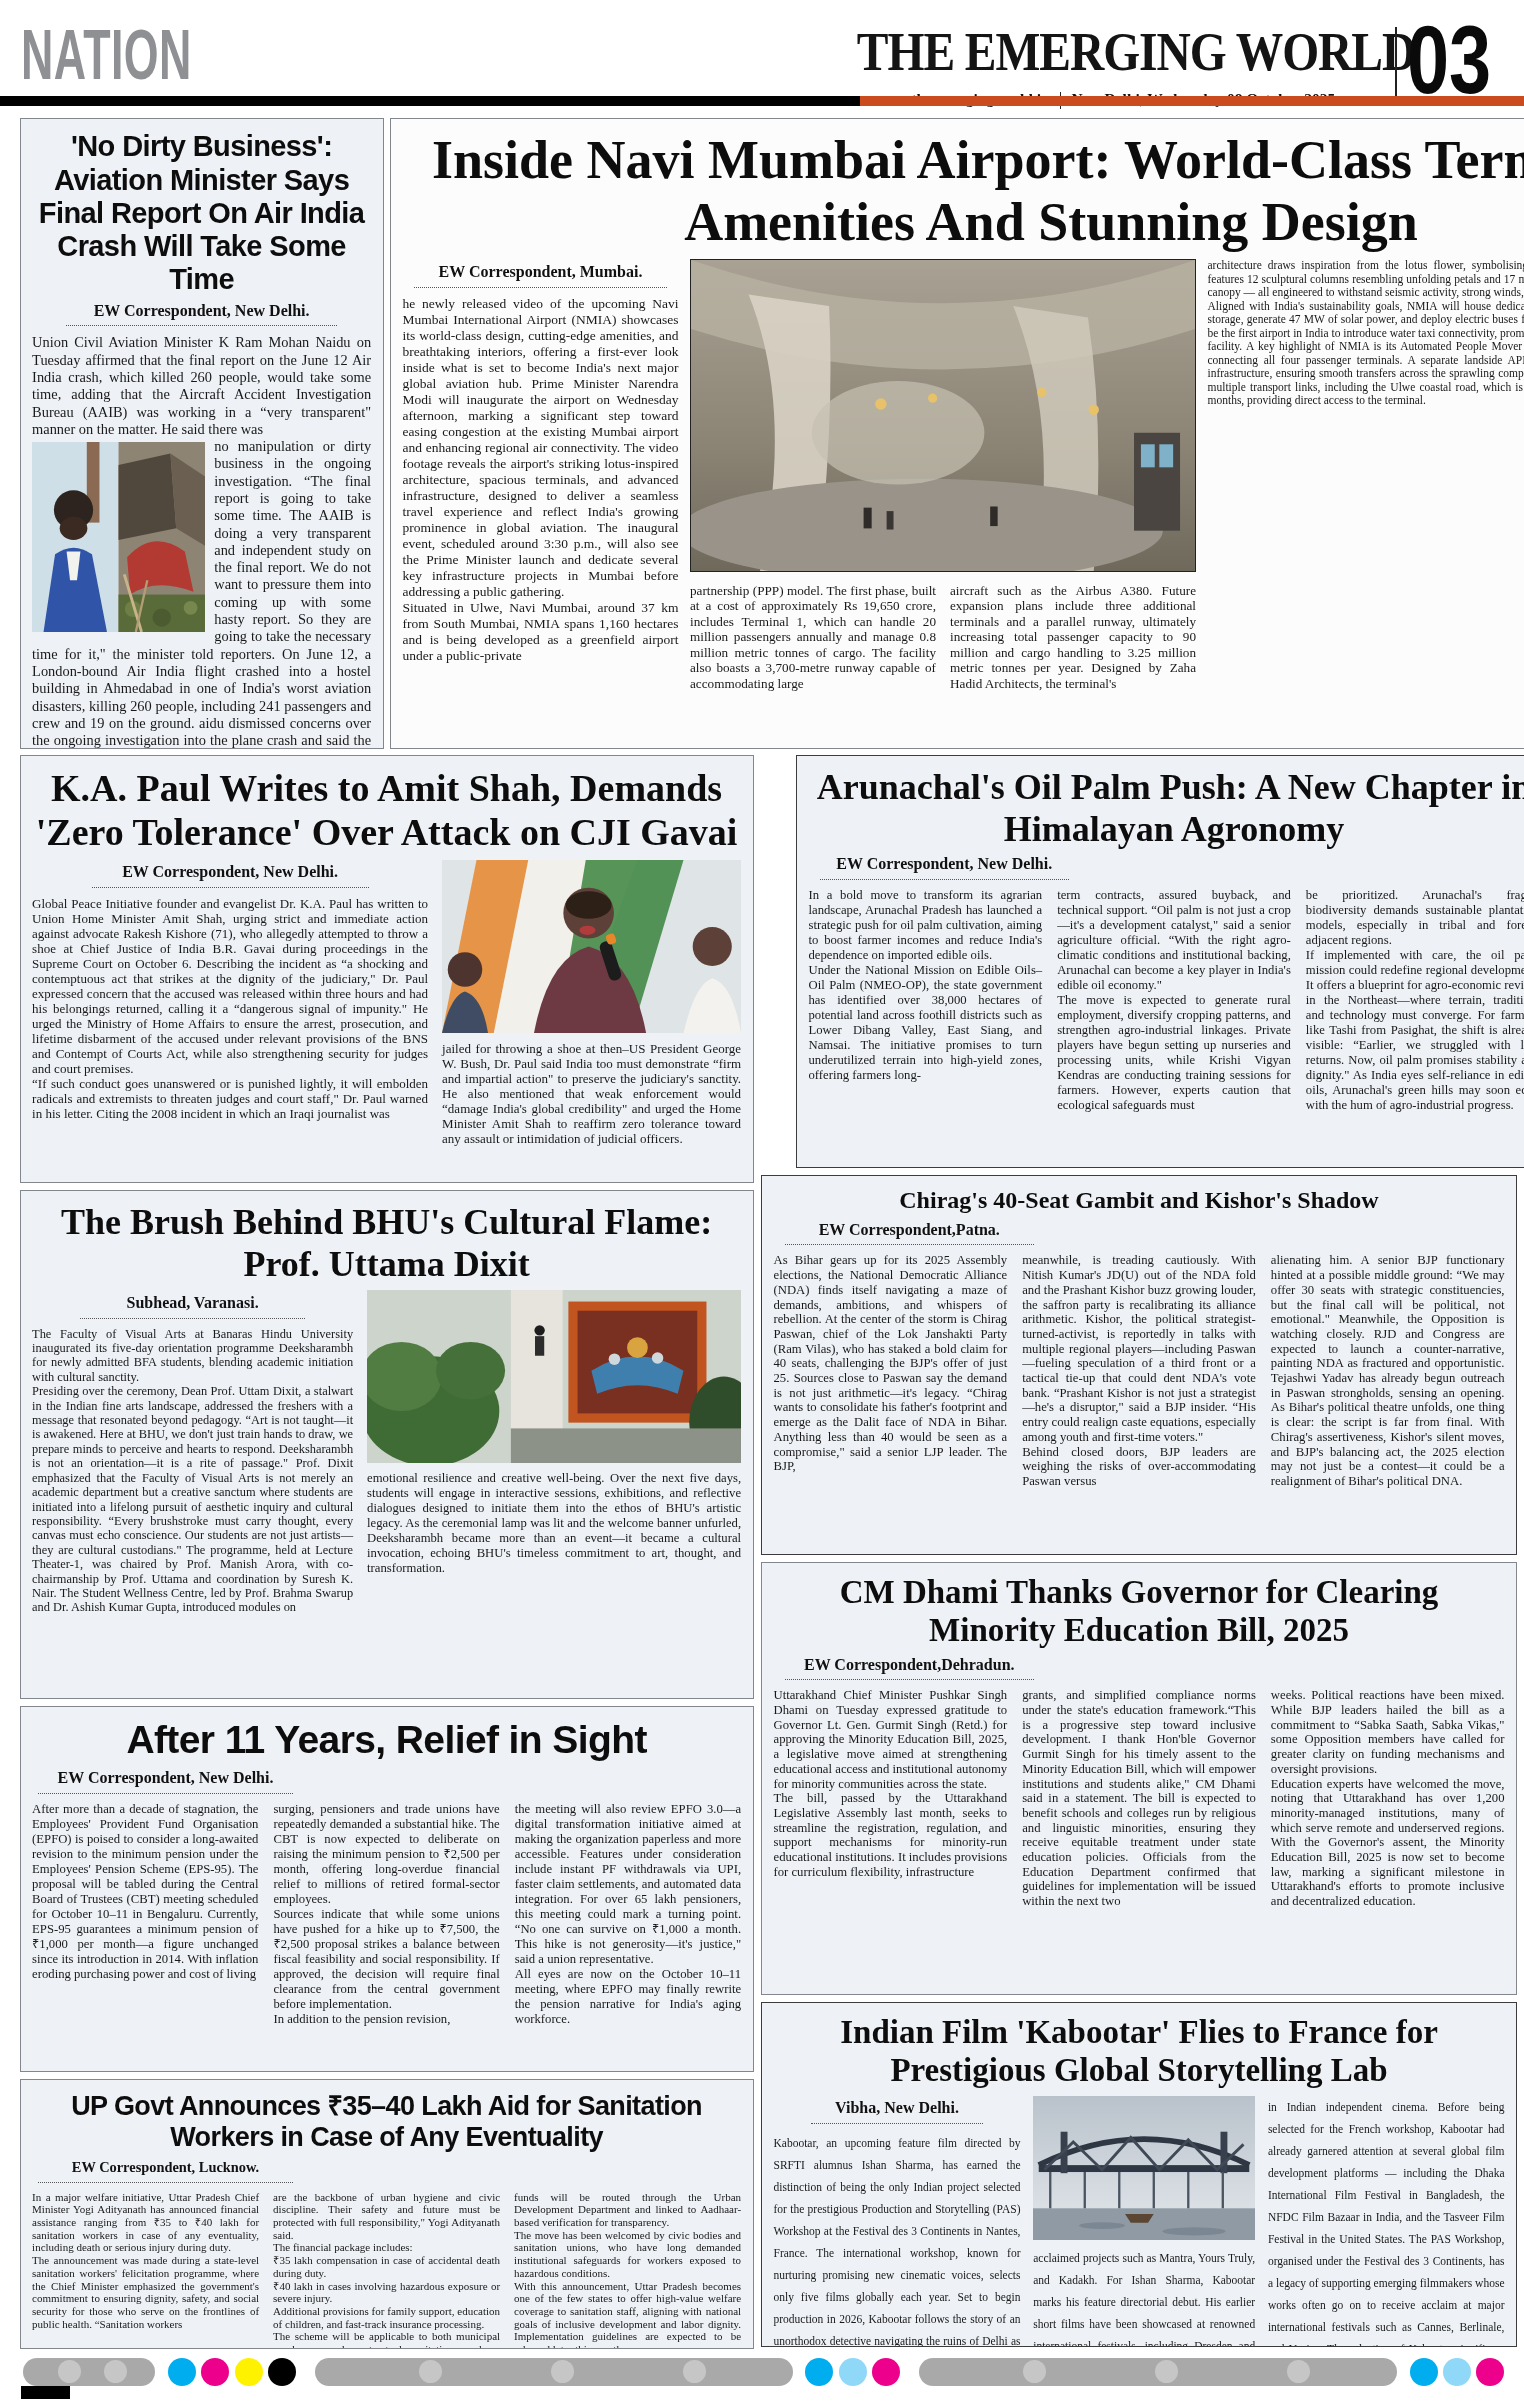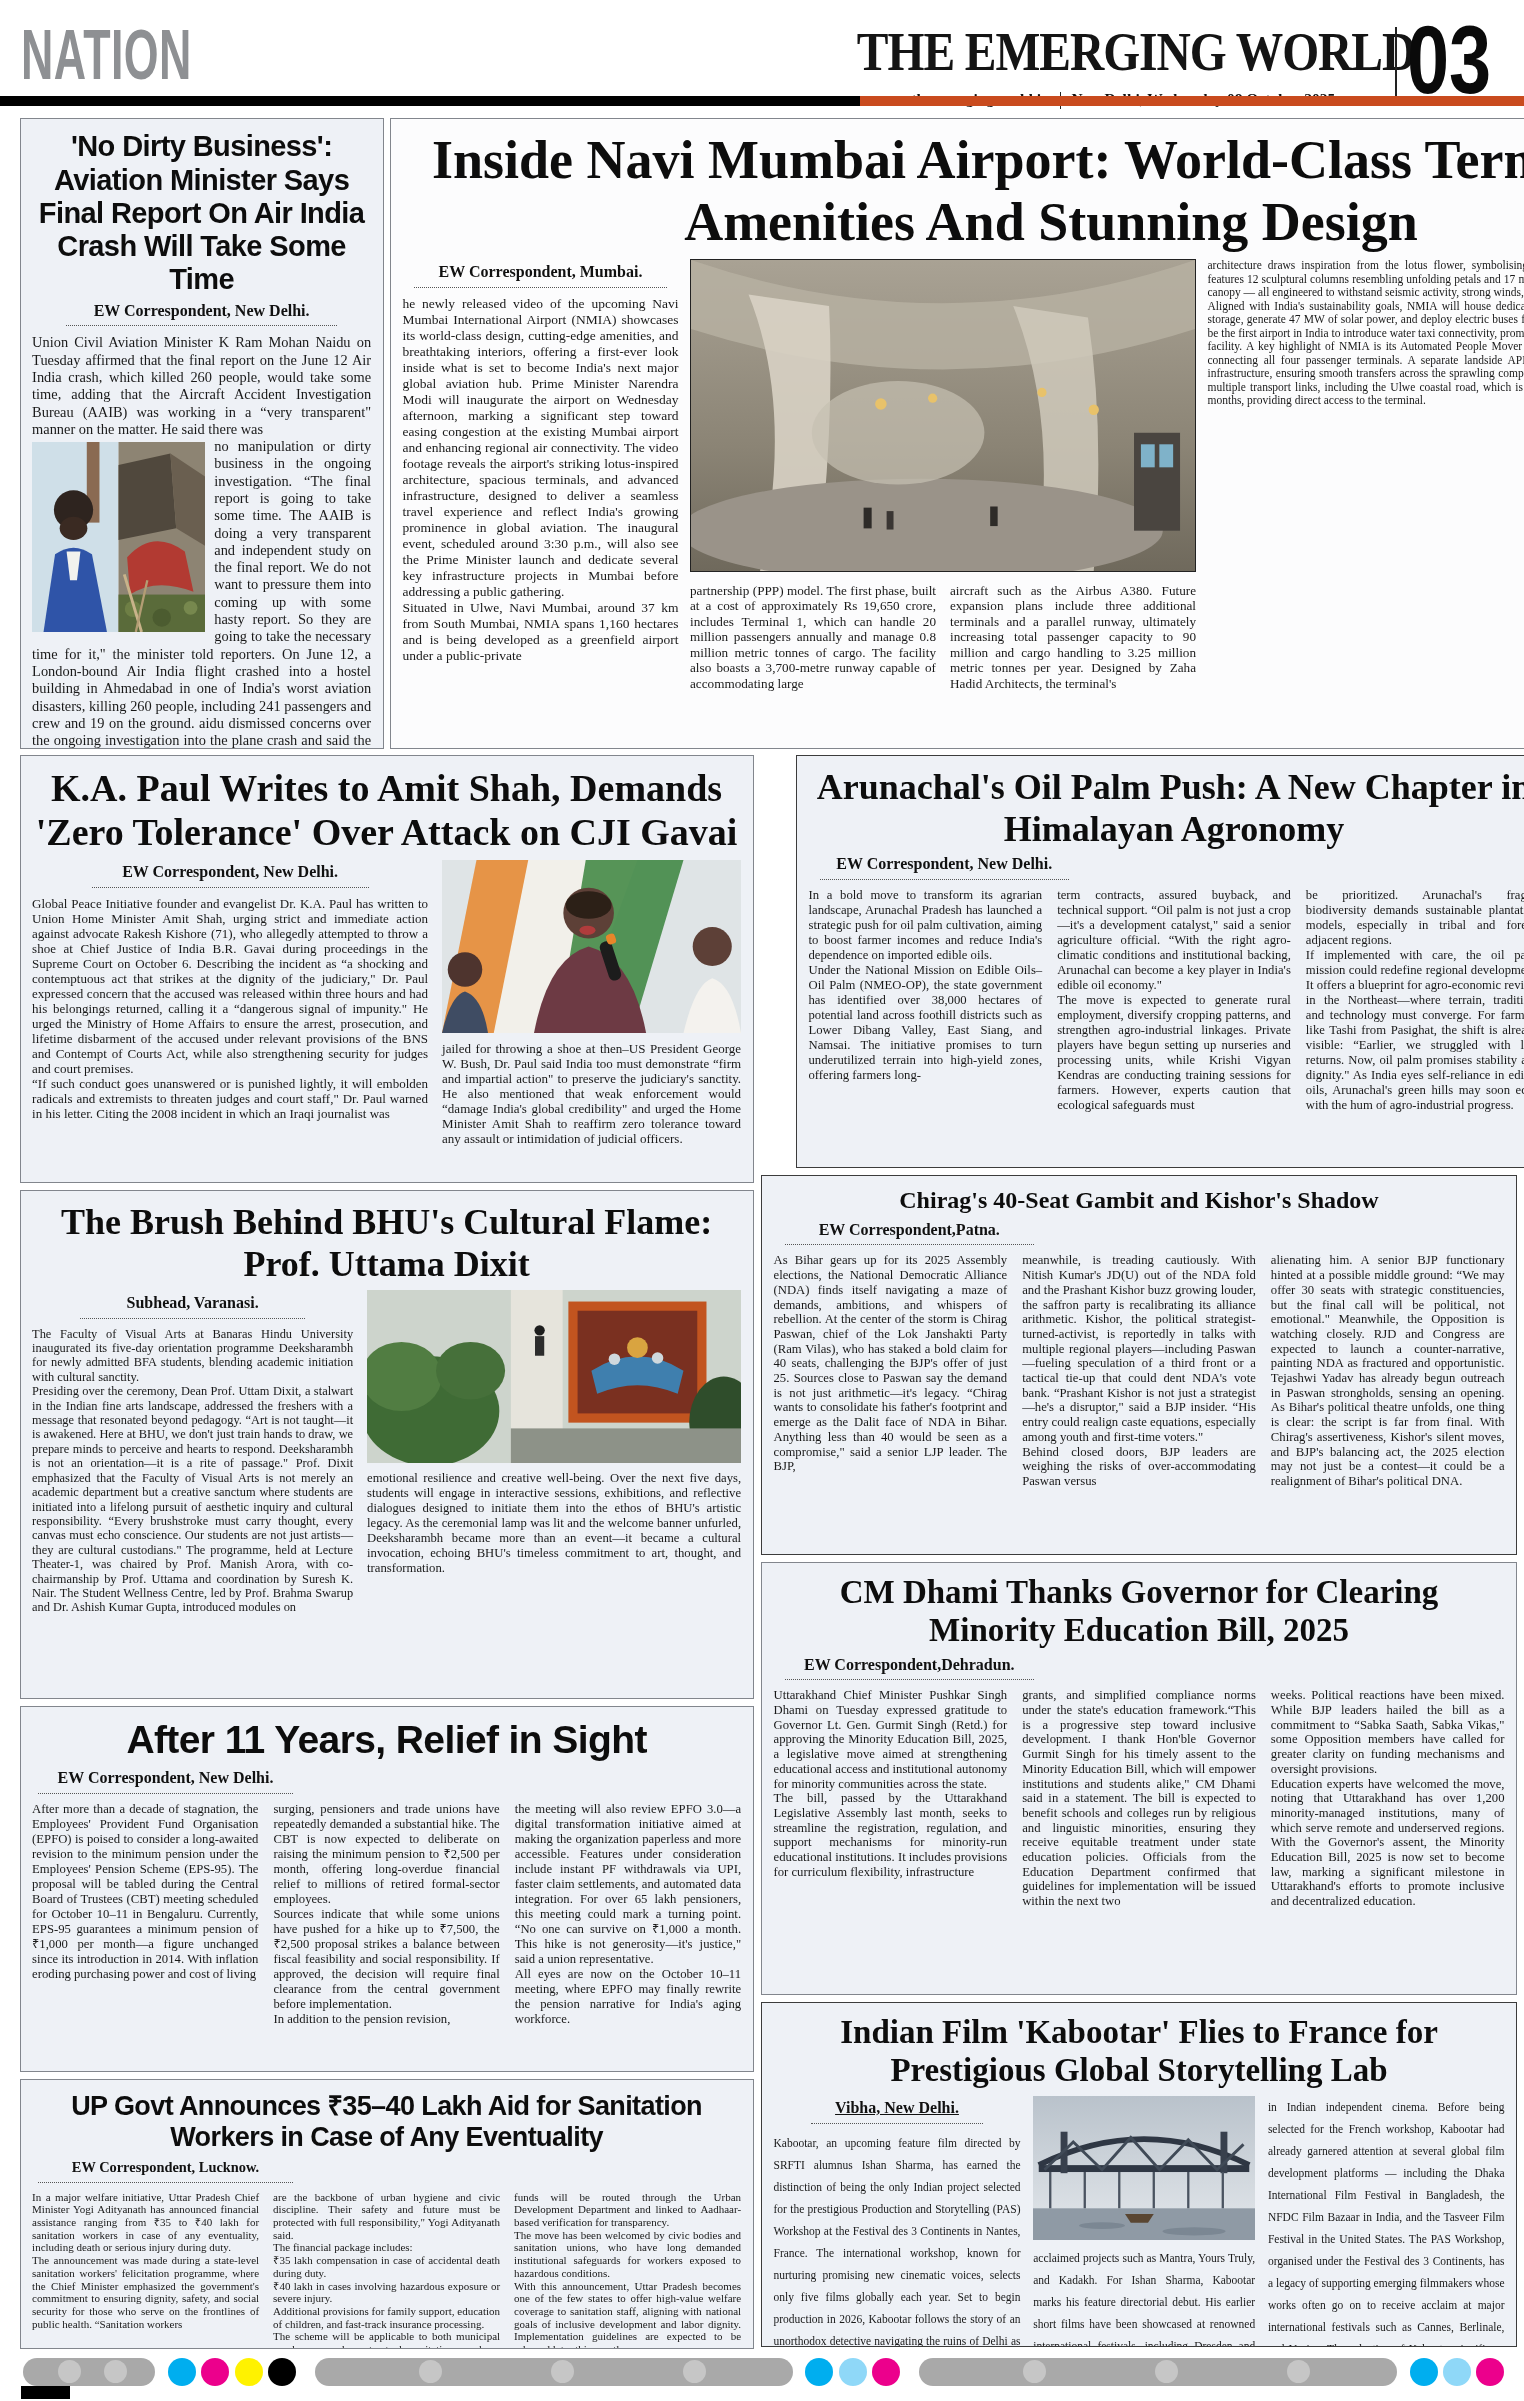--- a/index.html
+++ b/index.html
@@ -260,21 +260,21 @@
 In addition to the pension revision,</div>
       <div class="btxt a8-b" style="flex:1;">the meeting will also review EPFO 3.0—a digital transformation initiative aimed at making the organization paperless and more accessible. Features under consideration include instant PF withdrawals via UPI, faster claim settlements, and automated data integration. For over 65 lakh pensioners, this meeting could mark a turning point. “No one can survive on ₹1,000 a month. This hike is not generosity—it's justice," said a union representative.
 All eyes are now on the October 10–11 meeting, where EPFO may finally rewrite the pension narrative for India's aging workforce.</div>
     </div>
   </div>
 
   <div class="card" style="left:761px; top:2002px; width:756px; height:345px; border-color:#3c3c3c;">
     <div class="hl a9-hl">Indian Film 'Kabootar' Flies to France for Prestigious Global Storytelling Lab</div>
     <div class="cols" style="gap:12.7px;">
       <div style="width:247px;">
-        <div class="byline" style="width:70%;text-decoration:underline;">Vibha, New Delhi.</div>
+        <div class="byline" style="width:70%;">Vibha, New Delhi.</div>
         <div class="btxt a9-b">Kabootar, an upcoming feature film directed by SRFTI alumnus Ishan Sharma, has earned the distinction of being the only Indian project selected for the prestigious Production and Storytelling (PAS) Workshop at the Festival des 3 Continents in Nantes, France. The international workshop, known for nurturing promising new cinematic voices, selects only five films globally each year. Set to begin production in 2026, Kabootar follows the story of an unorthodox detective navigating the ruins of Delhi as he attempts to solve a mysterious case. Through its layered narrative, the film explores themes of memory, history, and the interconnection between personal and collective identities. The film is produced by Nikhil Chaudhary, who has previously worked on</div>
       </div>
       <div style="width:222px;">
         <div class="photo">
             <svg width="222" height="144" viewBox="0 0 386 250" preserveAspectRatio="none">
           <defs>
                 <linearGradient id="sky" x1="0" y1="0" x2="0" y2="1">
             <stop offset="0" stop-color="#b9c2cb"></stop>
                   <stop offset="1" stop-color="#e4e8ec"></stop>
                 </linearGradient>

